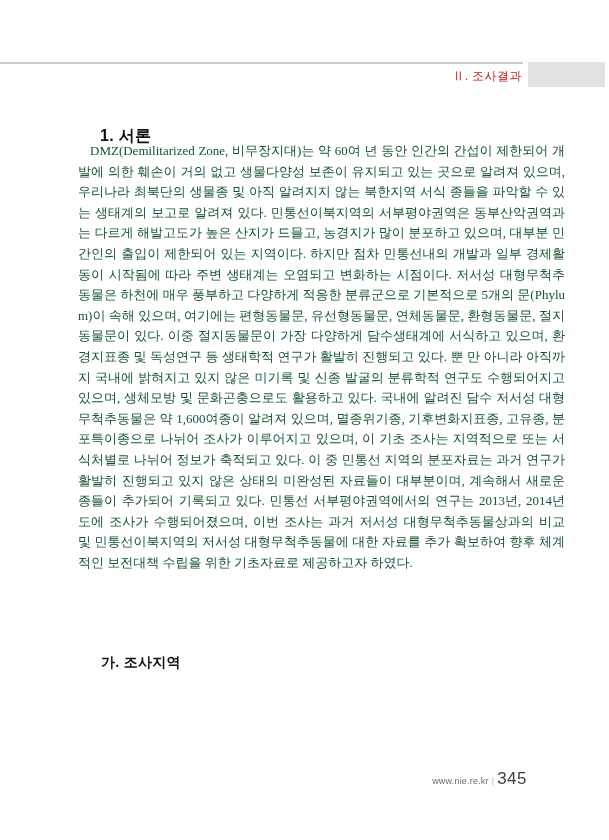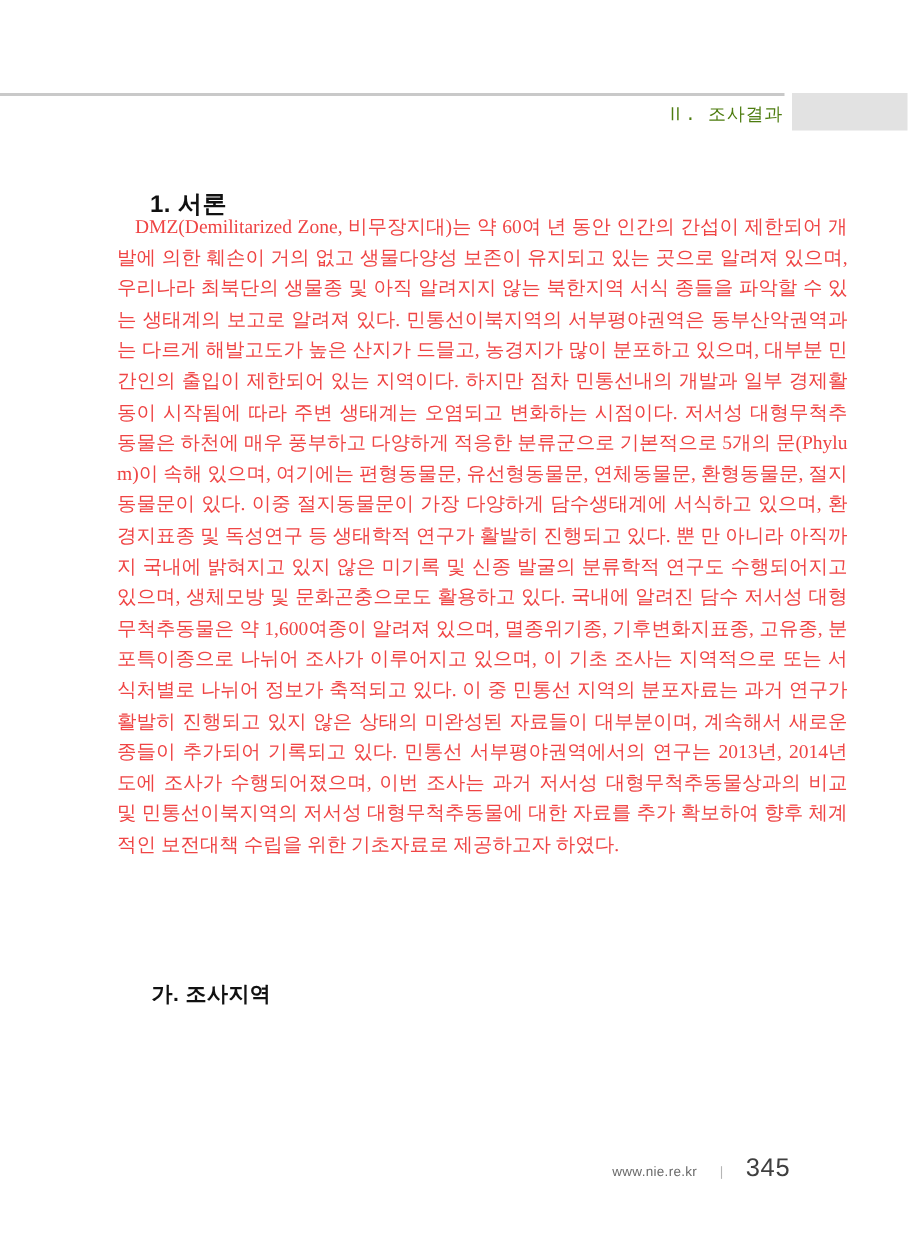--- a/index.html
+++ b/index.html
@@ -16,25 +16,25 @@
   
   .header-rule {
     position: absolute;
     left: 0; top: 62px;
     width: 523px; height: 2px;
     background: #c9c9c9;
   }
   .header-label {
     position: absolute;
     top: 68px; right: 87px;
-    font-family: Liberation Mono, monospace;
+    font-family: Liberation Serif, serif;
     font-size: 12px;
     font-weight: 500;
     letter-spacing: 0.5px;
-    color: #4d7c0f;
+    color: #b91c1c;
     white-space: nowrap;
   }
   .header-tab {
     position: absolute;
     left: 528px; top: 62px;
     width: 77px; height: 25px;
     background: #e2e2e2;
   }
 
   
@@ -68,33 +68,33 @@
   .para {
     position: absolute;
     left: 78px;
     width: 487px;
     margin: 0;
     font-size: 13px;
     line-height: 20.6px;
     text-align: justify;
     text-align-last: left;
     text-indent: 12px;
-    color: #ef4444;
+    color: #14532d;
     word-break: break-all;
   }
   .para-1 { top: 141px; }
   .para-2 { top: 668px; line-height: 21.3px; }
 
   
   .footer {
     position: absolute;
     top: 769px; right: 82px;
     display: flex;
     align-items: baseline;
-    gap: 15px;
+    gap: 3px;
     font-family: "Liberation Sans", "DejaVu Sans", sans-serif;
     white-space: nowrap;
   }
   .footer-url { font-size: 9px; color: #6b6b6b; letter-spacing: 0.2px; }
   .footer-sep { font-size: 9px; color: #b5b5b5; }
   .footer-page { font-size: 17px; color: #3f3f3f; letter-spacing: 0.5px; }
 </style>
 </head>
 <body>
 

